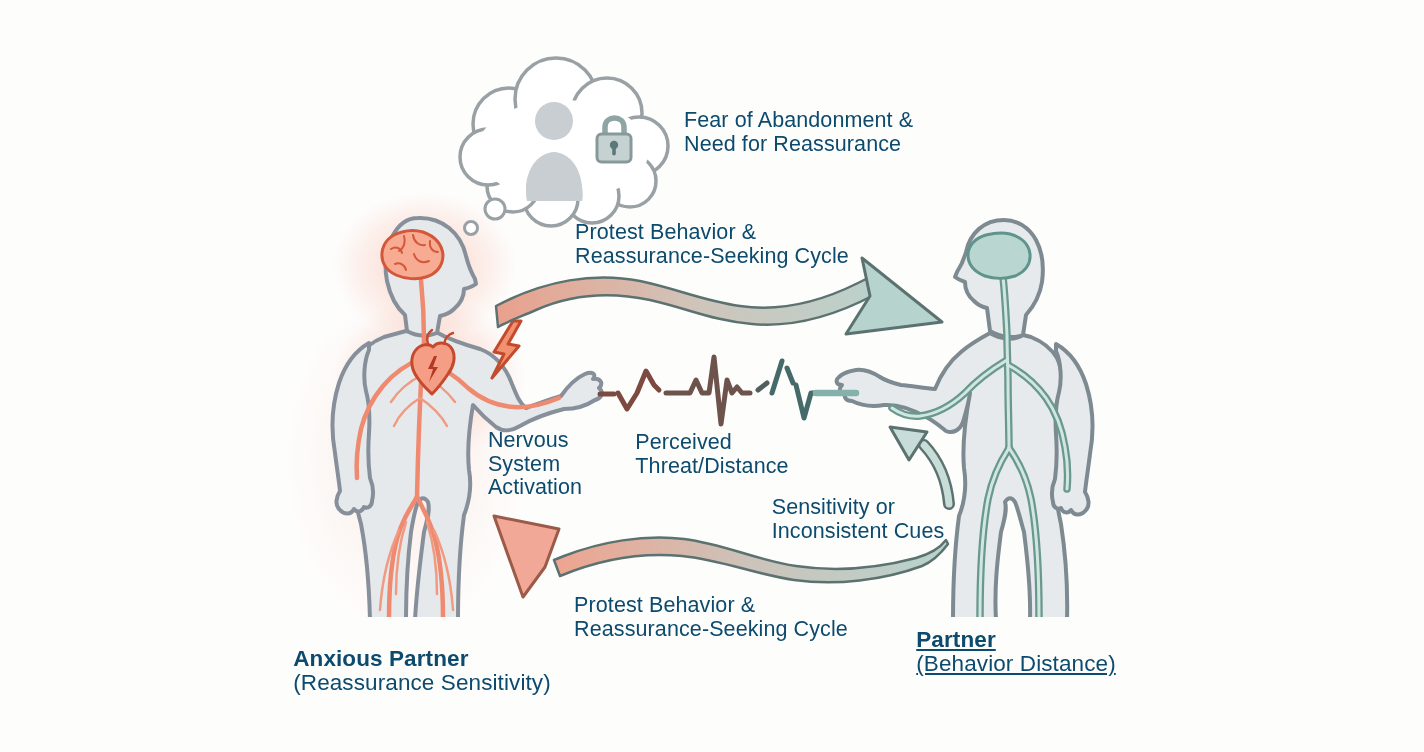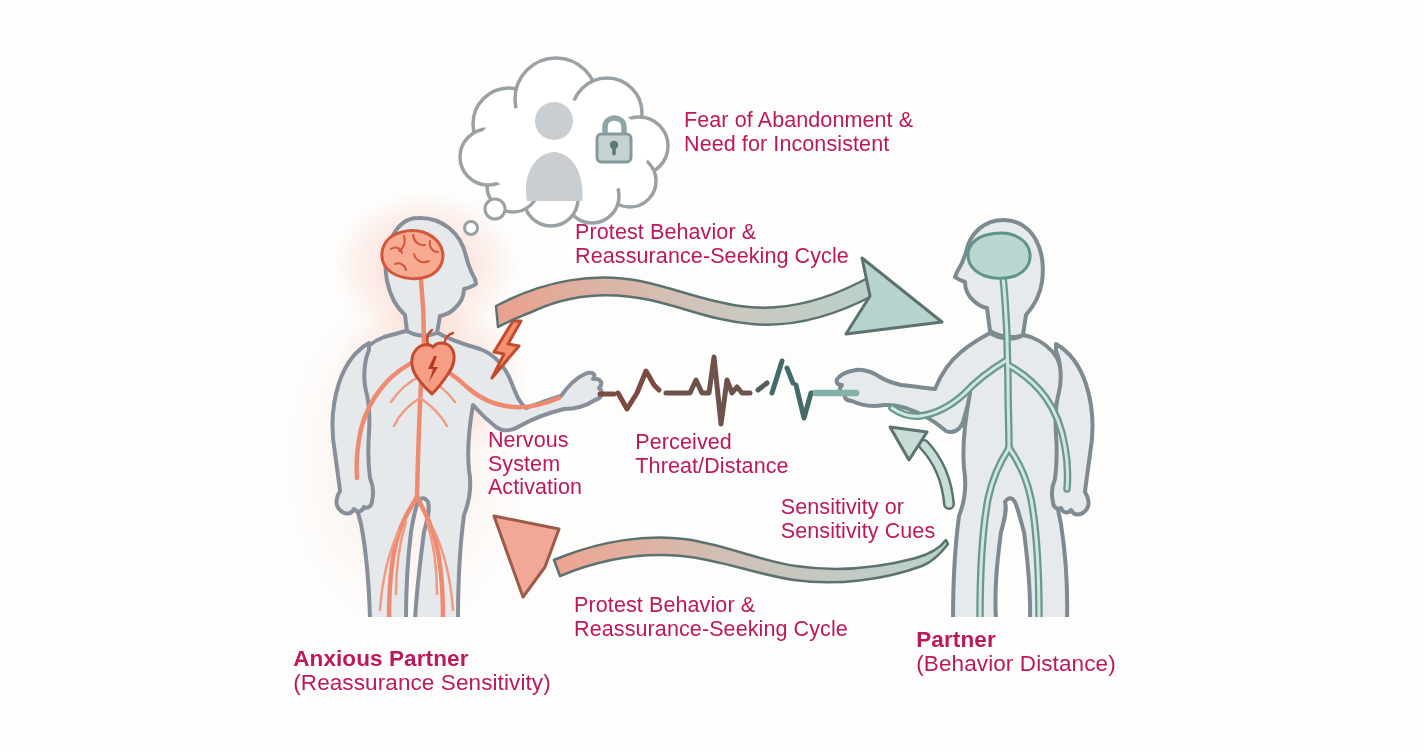--- a/index.html
+++ b/index.html
@@ -1,19 +1,19 @@
 <!DOCTYPE html>
 <html><head>
 <meta charset="utf-8">
 <style>
   html,body{margin:0;padding:0;background:#fdfdfc;}
   .canvas{position:relative;width:1424px;height:752px;background:#fdfdfc;overflow:hidden;
           font-family:"Liberation Sans",sans-serif;}
   .art{position:absolute;left:0;top:0;}
-  .lbl{position:absolute;font-size:21.5px;line-height:23.5px;color:#be185d;letter-spacing:.1px;}
+  .lbl{position:absolute;font-size:21.5px;line-height:23.5px;color:#0c4a6e;letter-spacing:.1px;}
   .ctr{transform:translateX(-50%);white-space:nowrap;}
   .big{font-size:22.5px;line-height:24px;}
   .bold{font-weight:bold;}
 </style>
 </head>
 <body>
 
 <div class="canvas">
 
 <svg class="art" width="1424" height="752" viewBox="0 0 1424 752">
@@ -211,52 +211,52 @@
     <polyline stroke="#51605e" points="758,390 767,383"></polyline>
     <polyline stroke="#446b6a" points="772,393 782,361"></polyline>
     <polyline stroke="#446b6a" points="787,368 793,383"></polyline>
     <polyline stroke="#446b6a" points="796,385 804,418 811,393 816,393"></polyline>
     <polyline stroke="#84b2ab" stroke-width="6.5" points="816,393 856,393"></polyline>
   </g>
 </svg>
 
 <div class="lbl" style="left:684px;top:109px;">
   <div>Fear of Abandonment &amp;</div>
-  <div>Need for Inconsistent</div>
+  <div>Need for Reassurance</div>
 </div>
 
 <div class="lbl ctr" style="left:712px;top:221px;">
   <div>Protest Behavior &amp;</div>
   <div>Reassurance-Seeking Cycle</div>
 </div>
 
 <div class="lbl ctr" style="left:535px;top:429px;">
   <div>Nervous</div>
   <div>System</div>
   <div>Activation</div>
 </div>
 
 <div class="lbl ctr" style="left:712px;top:431px;">
   <div>Perceived</div>
   <div>Threat/Distance</div>
 </div>
 
 <div class="lbl ctr" style="left:858px;top:496px;">
   <div>Sensitivity or</div>
-  <div>Sensitivity Cues</div>
+  <div>Inconsistent Cues</div>
 </div>
 
 <div class="lbl ctr" style="left:711px;top:594px;">
   <div>Protest Behavior &amp;</div>
   <div>Reassurance-Seeking Cycle</div>
 </div>
 
 <div class="lbl ctr big" style="left:422px;top:647px;">
   <div class="bold">Anxious Partner</div>
   <div>(Reassurance Sensitivity)</div>
 </div>
 
-<div class="lbl ctr big" style="left:1016px;top:628px;">
+<div class="lbl ctr big" style="left:1016px;top:628px;text-decoration:underline;">
   <div class="bold">Partner</div>
   <div>(Behavior Distance)</div>
 </div>
 
 </div>
 
 </body></html>

